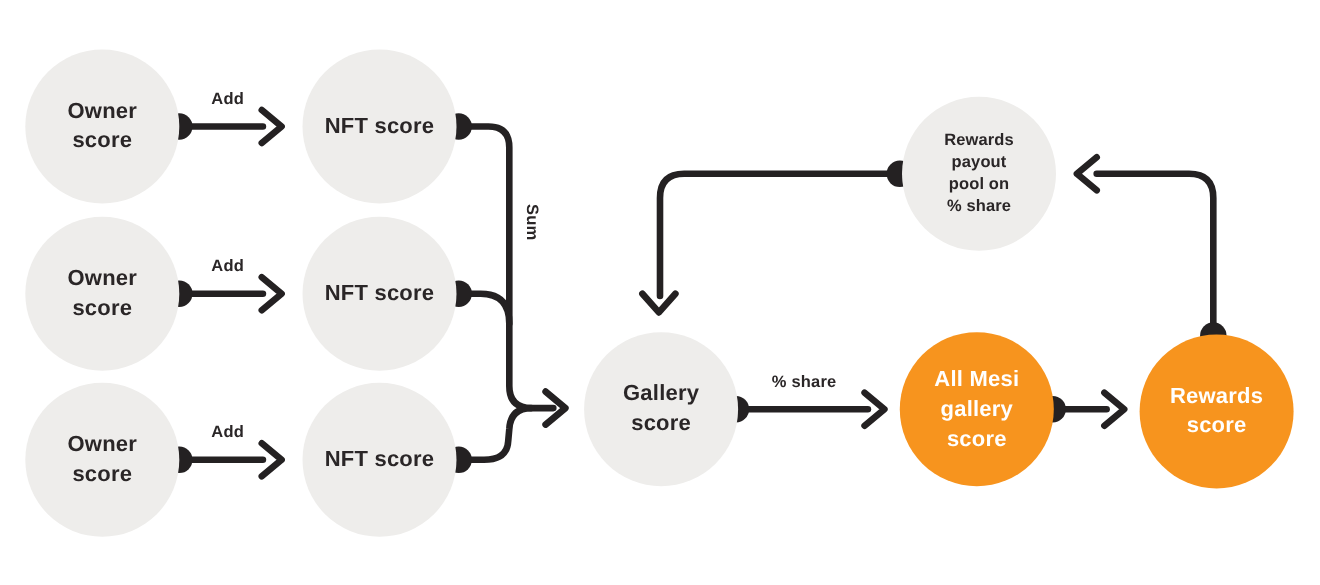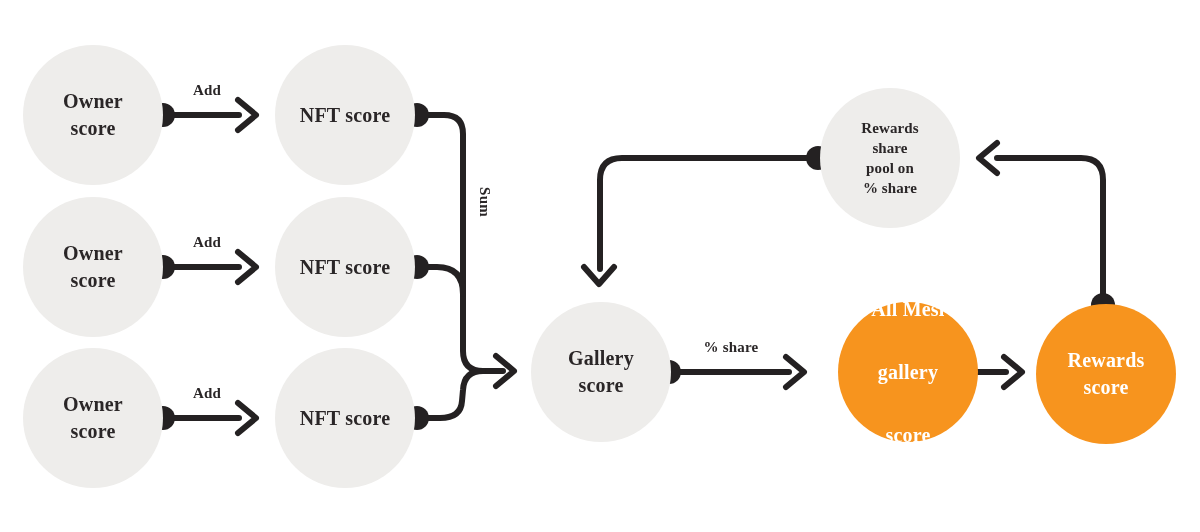--- a/index.html
+++ b/index.html
@@ -10,21 +10,21 @@
     --text-dark: #2a2627;
     --text-light: #ffffff;
   }
   * { box-sizing: border-box; }
   html, body { margin: 0; padding: 0; background: var(--background); }
   .canvas {
     position: relative;
     width: 1200px;
     height: 532px;
     background: var(--background);
-    font-family: Liberation Serif, serif;
+    font-family: Liberation Sans, sans-serif;
     overflow: hidden;
   }
   svg.edges { position: absolute; left: 0; top: 0; width: 1200px; height: 532px; }
   .edge {
     fill: none;
     stroke: var(--line);
     stroke-width: 6;
     stroke-linecap: round;
     stroke-linejoin: round;
   }
@@ -123,34 +123,34 @@
   </div>
   <div class="node gray" style="left:275px; top:348px;">
     <div>NFT score</div>
   </div>
 
   <div class="node gray" style="left:531px; top:302px;">
     <div>Gallery</div>
     <div>score</div>
   </div>
 
-  <div class="node orange" style="left:838px; top:302px;gap:36px;">
+  <div class="node orange" style="left:818px; top:302px;">
     <div>All Mesi</div>
     <div>gallery</div>
     <div>score</div>
   </div>
 
   <div class="node orange" style="left:1036px; top:304px;">
     <div>Rewards</div>
     <div>score</div>
   </div>
 
   <div class="node gray small-text" style="left:820px; top:88px;">
     <div>Rewards</div>
-    <div>share</div>
+    <div>payout</div>
     <div>pool on</div>
     <div>% share</div>
   </div>
 
   <div class="elabel" style="left:207px; top:90px;">Add</div>
   <div class="elabel" style="left:207px; top:242px;">Add</div>
   <div class="elabel" style="left:207px; top:393px;">Add</div>
   <div class="elabel vertical" style="left:484px; top:202px;">Sum</div>
   <div class="elabel" style="left:731px; top:347px;">% share</div>
 

